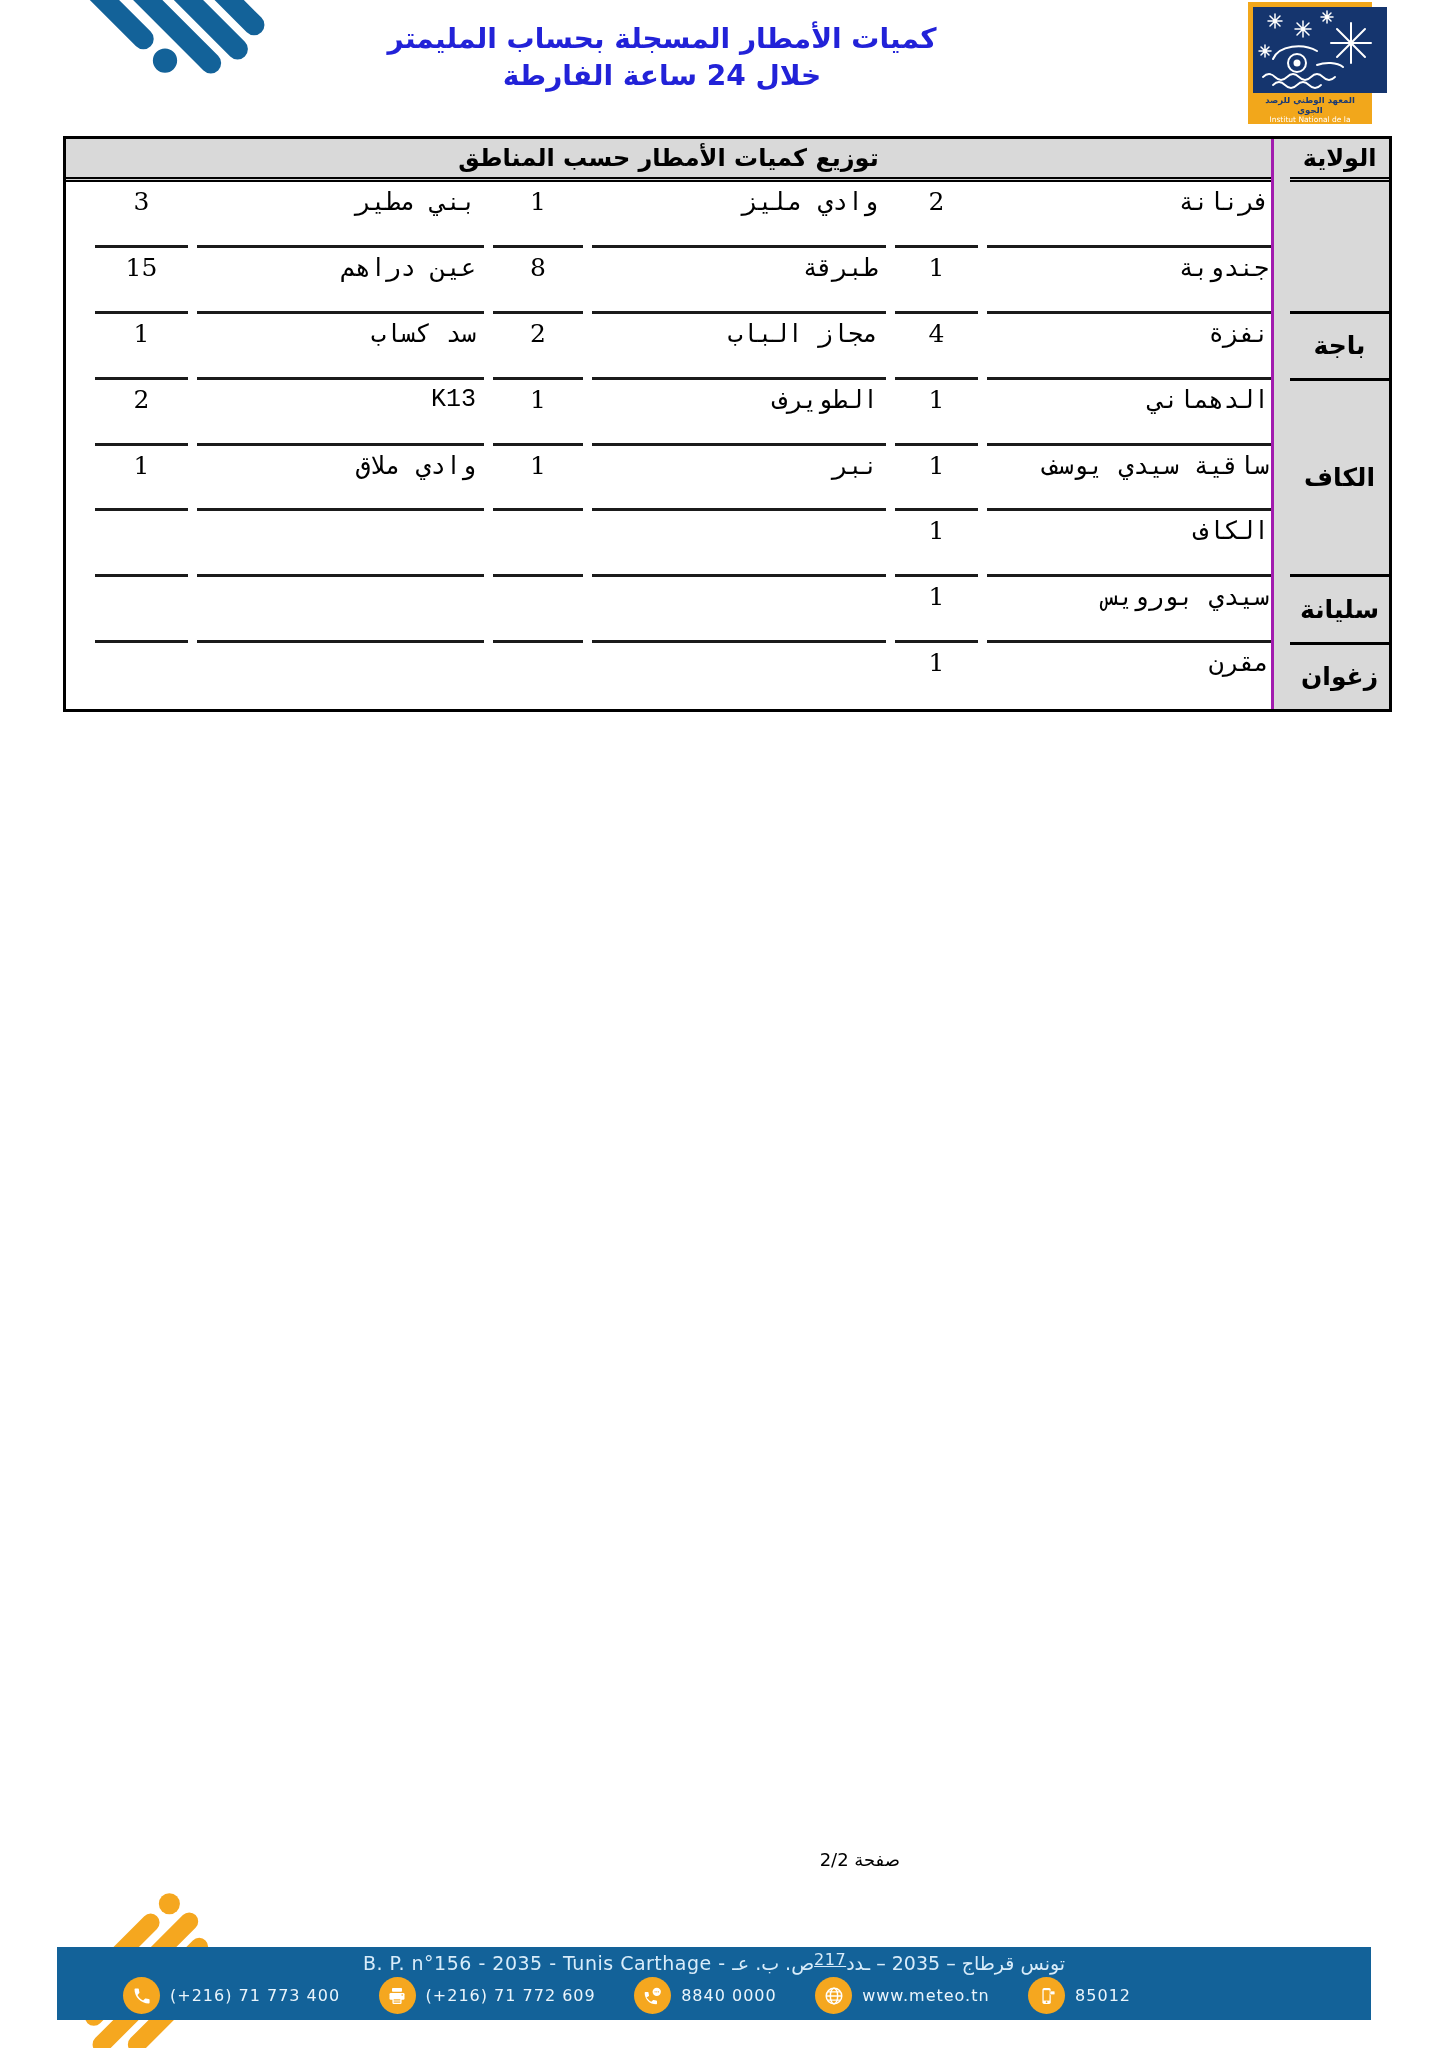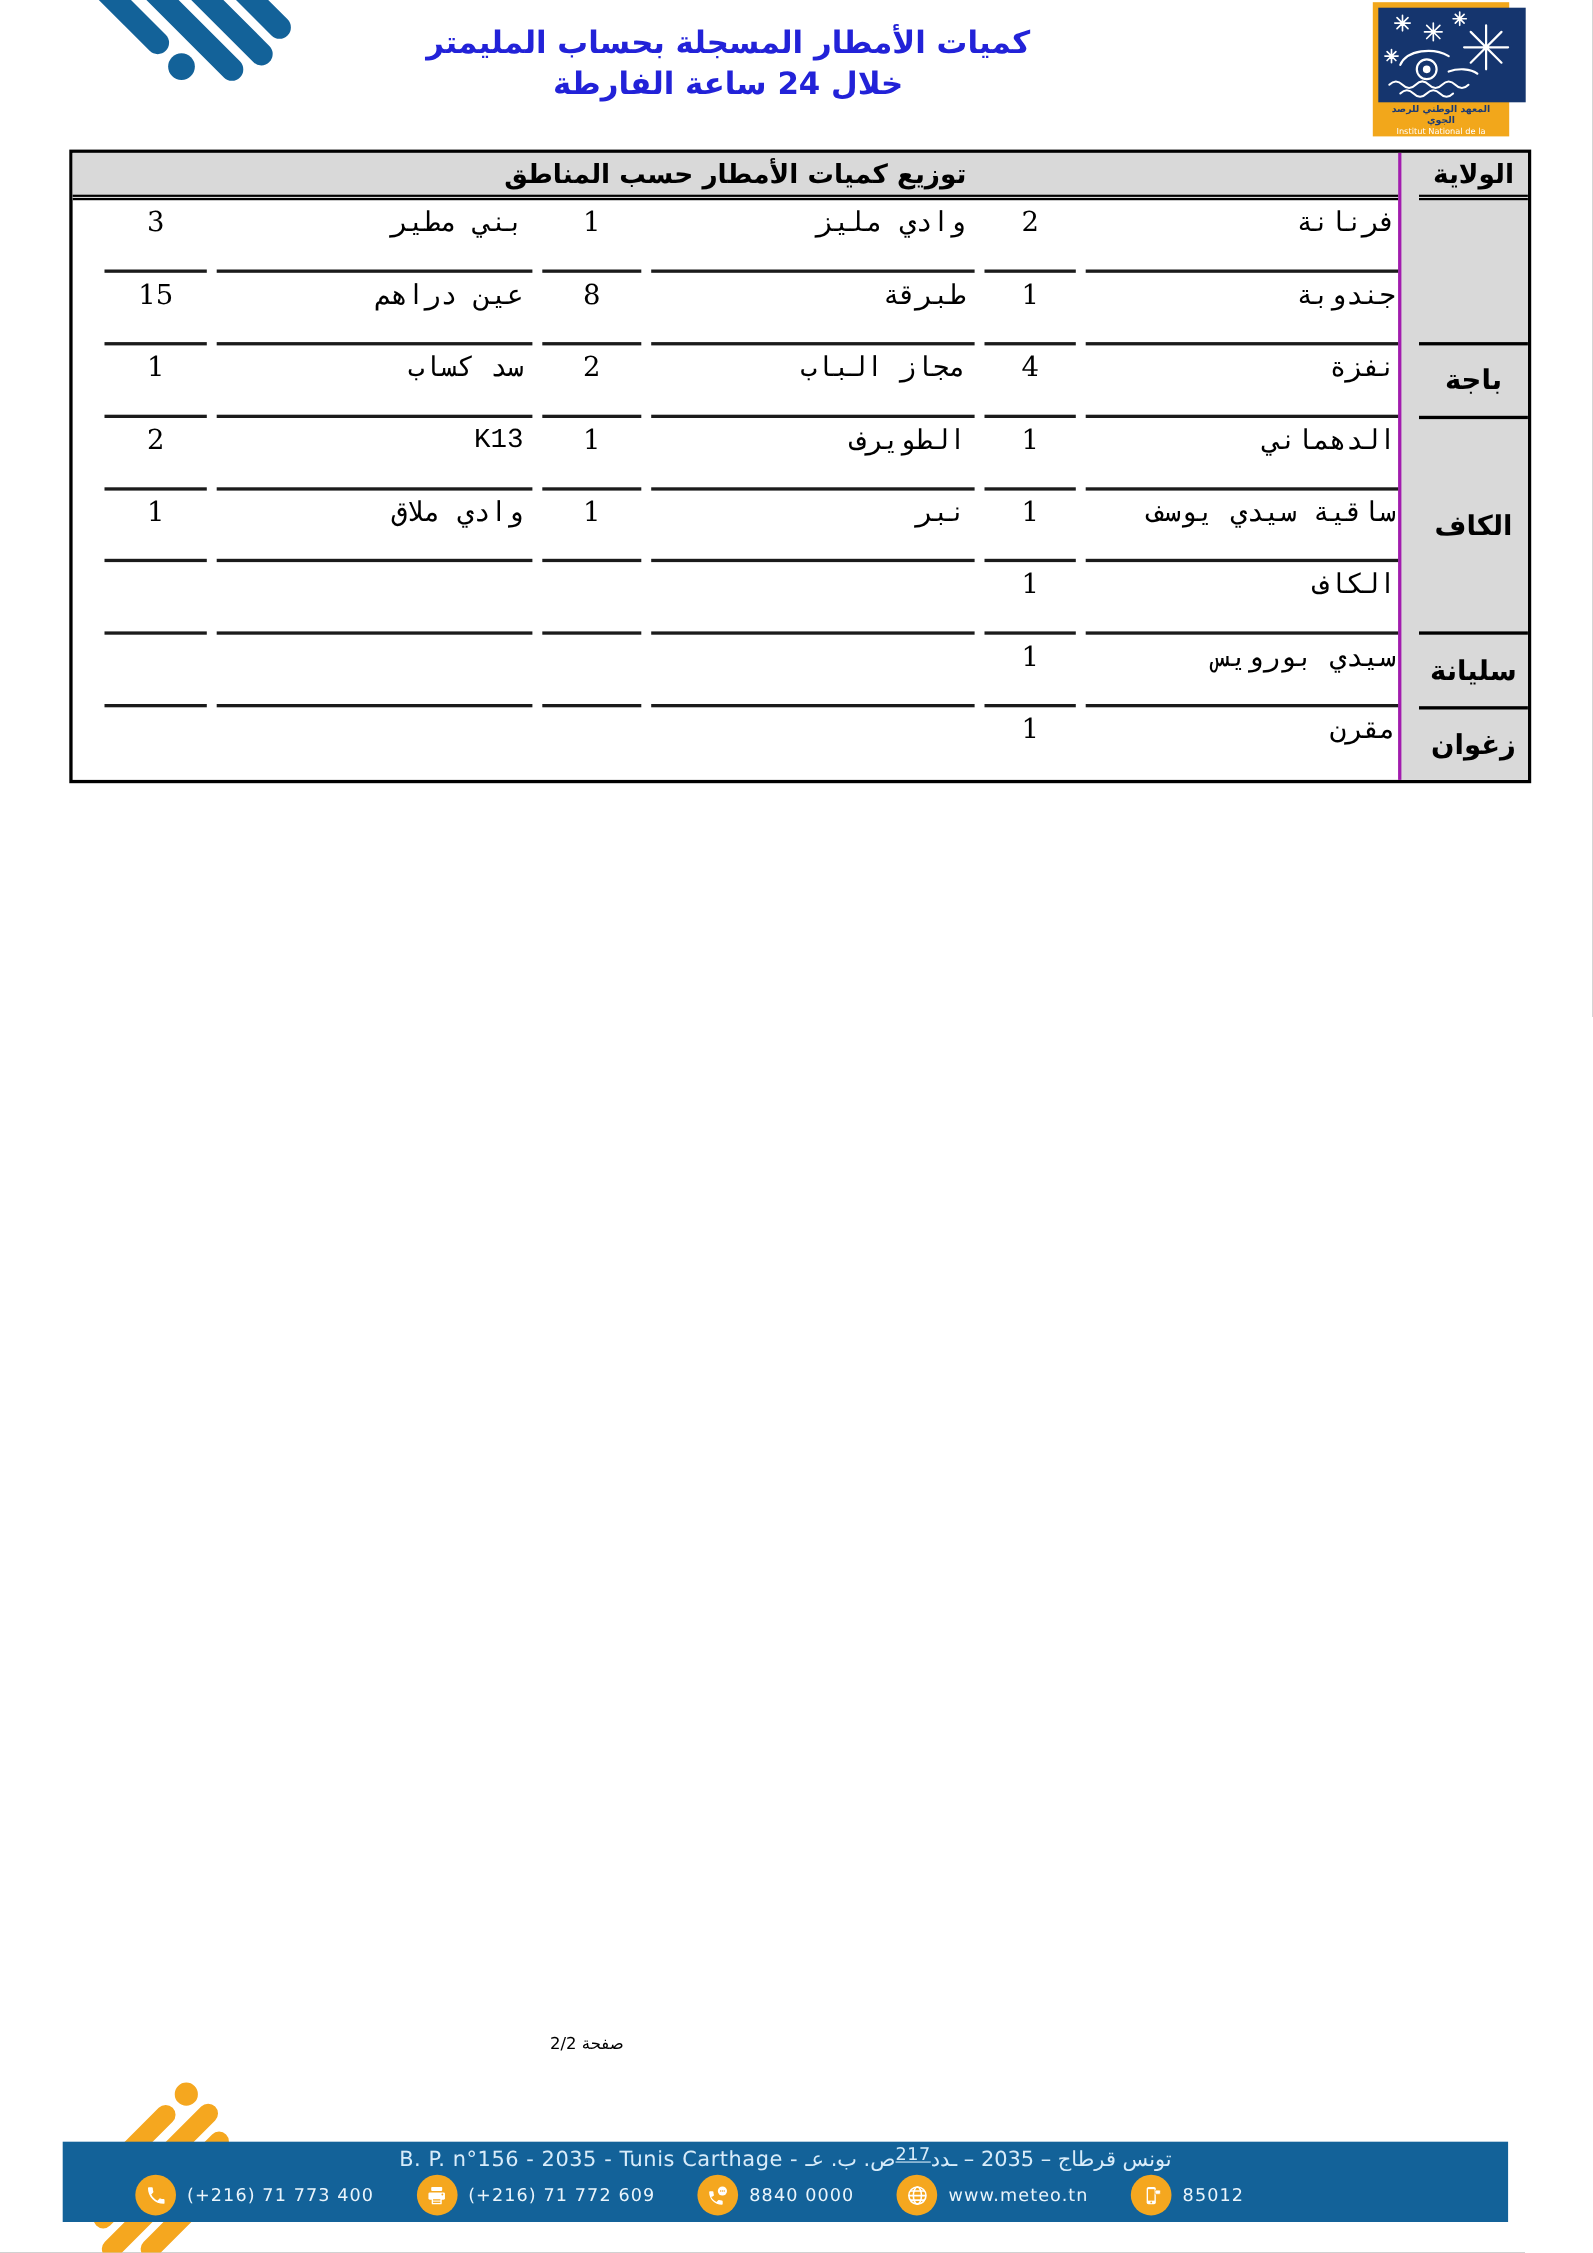--- a/index.html
+++ b/index.html
@@ -44,22 +44,22 @@
          display:flex;align-items:center;justify-content:center;font-weight:bold;font-size:24px;text-align:center;}
   .row{flex:1;display:grid;grid-template-columns:284px 83px 294px 90px 287px 93px;
        column-gap:9px;direction:rtl;}
   .cell{box-sizing:border-box;border-bottom:3px solid #1b1b1b;padding-top:5px;overflow:hidden;}
   .row-last .cell{border-bottom:none;}
   .st{font-size:25px;padding-left:2px;font-family:Liberation Mono, monospace;}
   .st1{padding-right:2px;} .stx{padding-right:8px;}
   .val{font-family:"DejaVu Serif",serif;font-size:25px;text-align:center;}
 
   
-  .pagenum{position:absolute;left:500px;top:1849px;width:400px;text-align:left;
-           direction:rtl;font-size:15px;color:#000;}
+  .pagenum{position:absolute;left:500px;top:1849px;width:400px;text-align:right;
+           direction:rtl;font-size:18px;color:#000;}
 
   
   .band{position:absolute;left:57px;top:1947px;width:1314px;height:73px;background:#136299;}
   .addr{text-align:center;padding-top:5px;font-size:19px;color:#D8ECFA;letter-spacing:.5px;white-space:nowrap;}
   .addr .rtl{direction:rtl;unicode-bidi:isolate;}
   .addr .sup{display:inline-block;transform:translateY(-5px);text-decoration:underline;font-size:16px;}
   .chips{display:flex;justify-content:space-between;align-items:center;margin-top:3px;
          padding-left:66px;padding-right:240px;}
   .chip{display:flex;align-items:center;gap:10px;}
   .chip-ico{width:37px;height:37px;border-radius:50%;background:#F5A71F;

